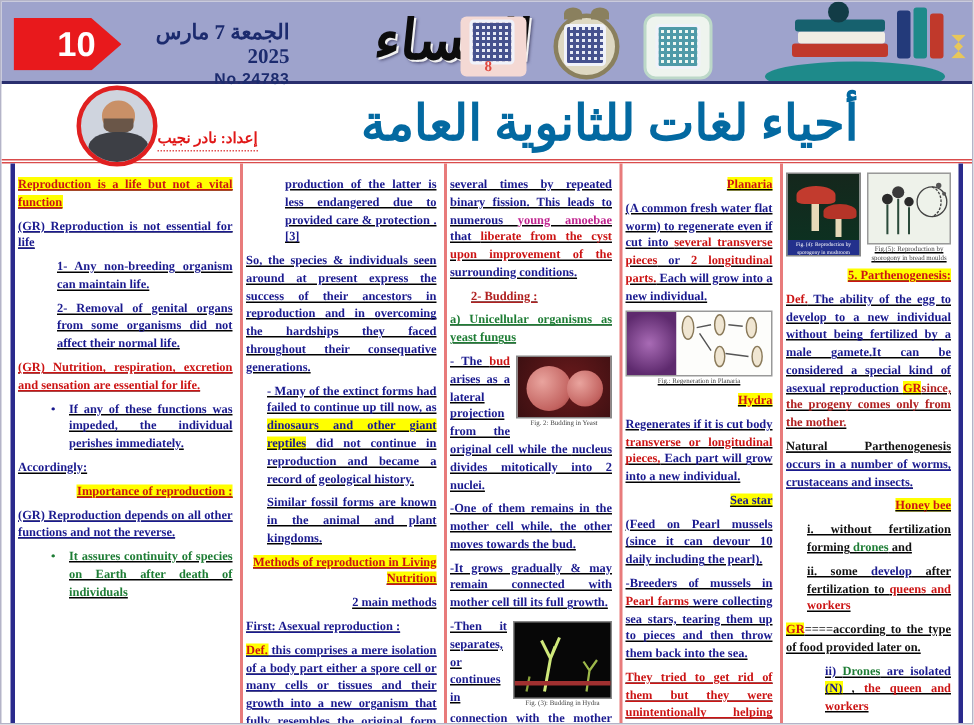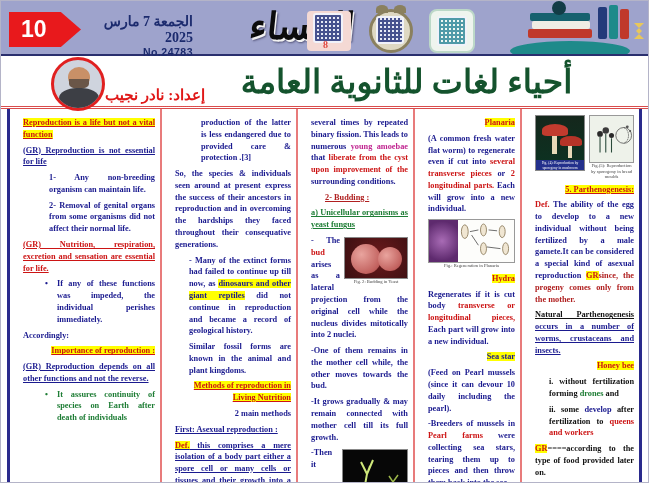--- a/index.html
+++ b/index.html
@@ -5,21 +5,21 @@
   * { margin:0; padding:0; box-sizing:border-box; }
   body { background:#c9c9c9; font-family:"Liberation Serif", serif; }
   .page { position:relative; width:649px; height:483px; background:#ffffff; overflow:hidden;
           border:1px solid #b4b4c8; }
 
   
   .hdr { position:absolute; top:0; left:0; width:649px; height:55px; background:#9ea3cc;
          border-bottom:2px solid #2a2f6e; }
   .badge10 { position:absolute; left:8px; top:11px; width:72px; height:35px; background:#e8191c;
              clip-path:polygon(0 0,72% 0,100% 50%,72% 100%,0 100%);
-             color:#fff; font-weight:bold; font-size:23px; line-height:35px; text-align:left;
+             color:#fff; font-weight:bold; font-size:23px; line-height:35px; text-align:center;
              padding-left:12px; font-family:"Liberation Sans", sans-serif; }
   .dateblk { position:absolute; left:92px; top:12px; width:100px; text-align:right;
              color:#1c2b6e; direction:rtl; }
   .dateblk .d1 { font-size:14px; font-weight:bold; }
   .dateblk .d2 { font-size:10.5px; font-weight:bold; direction:ltr; letter-spacing:.5px;
                  font-family:"Liberation Sans", sans-serif; }
   .masthead { position:absolute; left:243px; top:4px; width:116px; text-align:center;
               font-size:37px; font-weight:900; color:#0c0c0c; transform:skewX(-6deg);
               text-shadow:1.5px 1.5px 0 #f2f2f2, 2.5px 2.5px 2px #55557a; }
   .qr { position:absolute; width:30px; height:30px; background:
@@ -52,30 +52,30 @@
                  clip-path:polygon(0 0,100% 0,20% 50%,100% 100%,0 100%,80% 50%); }
 
   
   .titlebar { position:absolute; top:57px; left:0; width:649px; height:51px; background:#fff;
               border-bottom:3px double #d94c4c; }
   .photo { position:absolute; left:50px; top:-1px; width:54px; height:54px; border-radius:50%;
            background:#cfd4de; border:3px solid #e02020; overflow:hidden; z-index:5; }
   .photo .head { position:absolute; left:14px; top:7px; width:22px; height:20px; background:#c99067; border-radius:50% 50% 45% 45%; }
   .photo .beard { position:absolute; left:15px; top:19px; width:20px; height:10px; background:#6a5648; border-radius:0 0 50% 50%; }
   .photo .shirt { position:absolute; left:5px; top:28px; width:40px; height:22px; background:#3d3f45; border-radius:45% 45% 0 0; }
-  .byline { position:absolute; left:104px; top:28px; color:#e01818; font-size:15px; font-weight:bold;
+  .byline { position:absolute; left:104px; top:28px; color:#e01818; font-size:10px; font-weight:bold;
             border-bottom:1px dotted #e05050; padding-bottom:2px; direction:rtl; }
   .bigtitle { position:absolute; left:170px; right:8px; top:4px; text-align:center; direction:rtl;
-              font-size:33px; font-weight:900; color:#14532d; letter-spacing:0; }
+              font-size:33px; font-weight:900; color:#0369a1; letter-spacing:0; }
 
   
   .content { position:absolute; top:108px; left:6px; right:6px; bottom:0;
              border-left:3px solid #2a2a8c; border-right:3px solid #2a2a8c;
              display:flex; background:#fff; }
-  .colm { overflow:hidden; padding:4px 5px 2px 13px; }
+  .colm { overflow:hidden; padding:4px 5px 2px 2px;text-decoration:underline; }
   .colm + .colm { border-left:2px solid #e87b7b; }
   .c1 { width:150px; } .c2 { width:136px; } .c3 { width:117px; } .c4 { width:107px; } .c5 { flex:1; }
 
   .p { margin:4px 0; font-size:8.3px; line-height:1.42; font-weight:bold; color:#1a1a8f;
        text-align:justify; }
   .ctr { text-align:right; }
   .ind { padding-left:26px; }
   .ind2 { padding-left:14px; }
   .bullet { padding-left:34px; position:relative; }
   .bullet::before { content:"•"; position:absolute; left:22px; }

